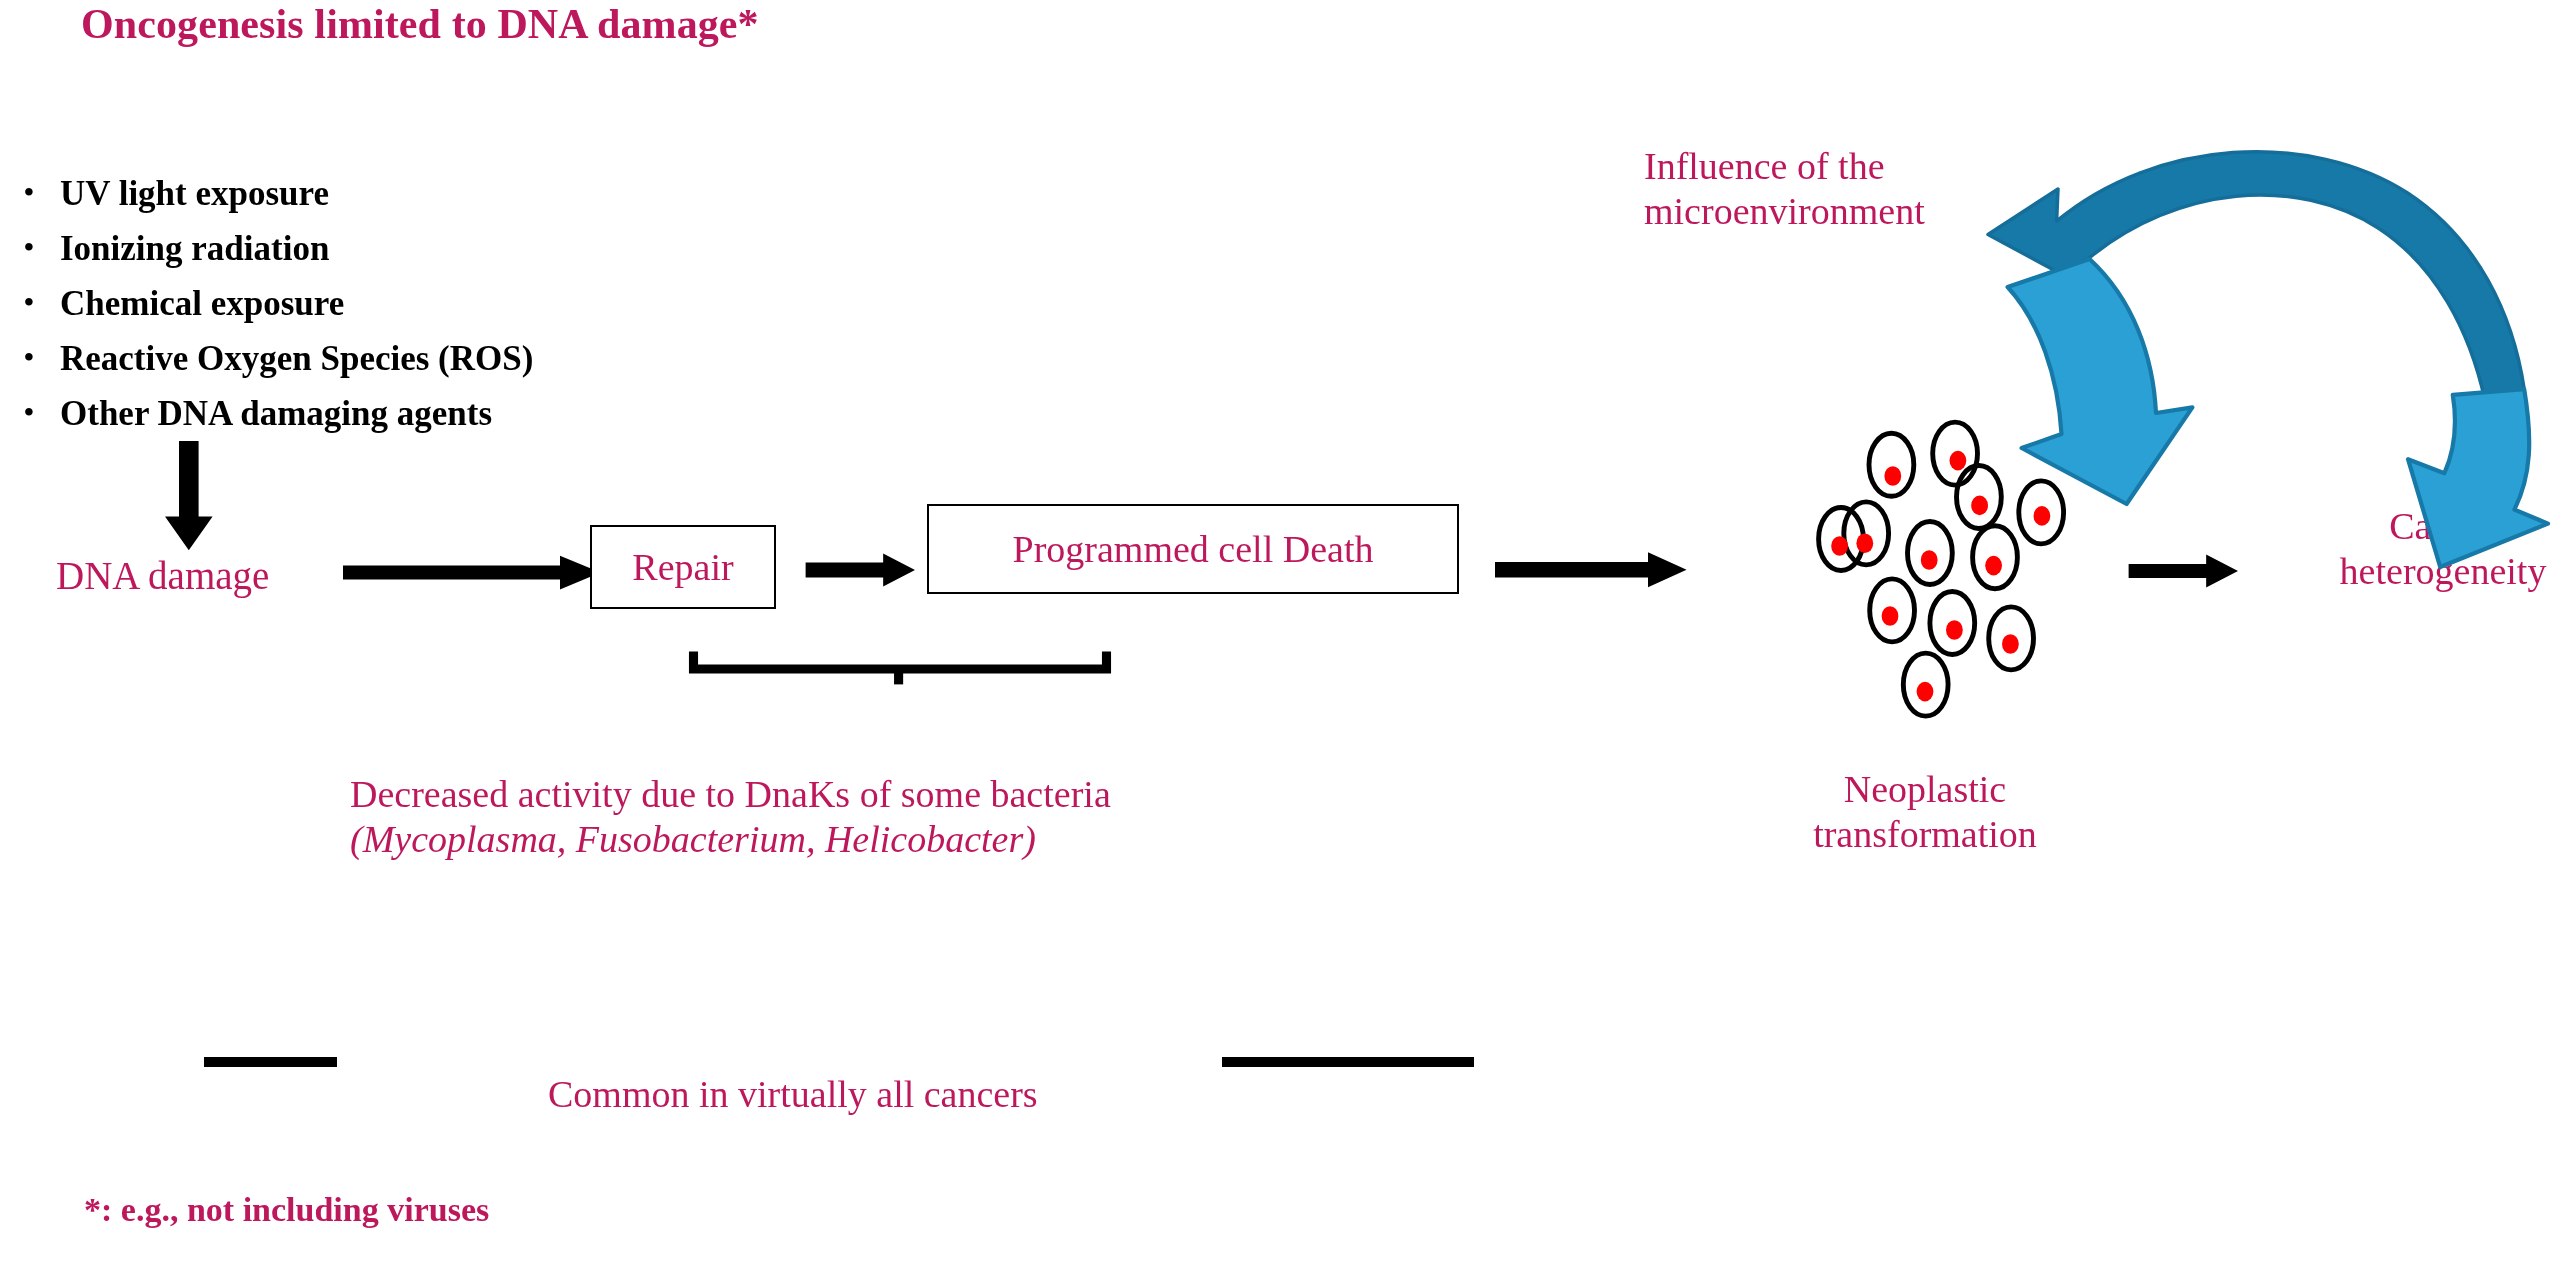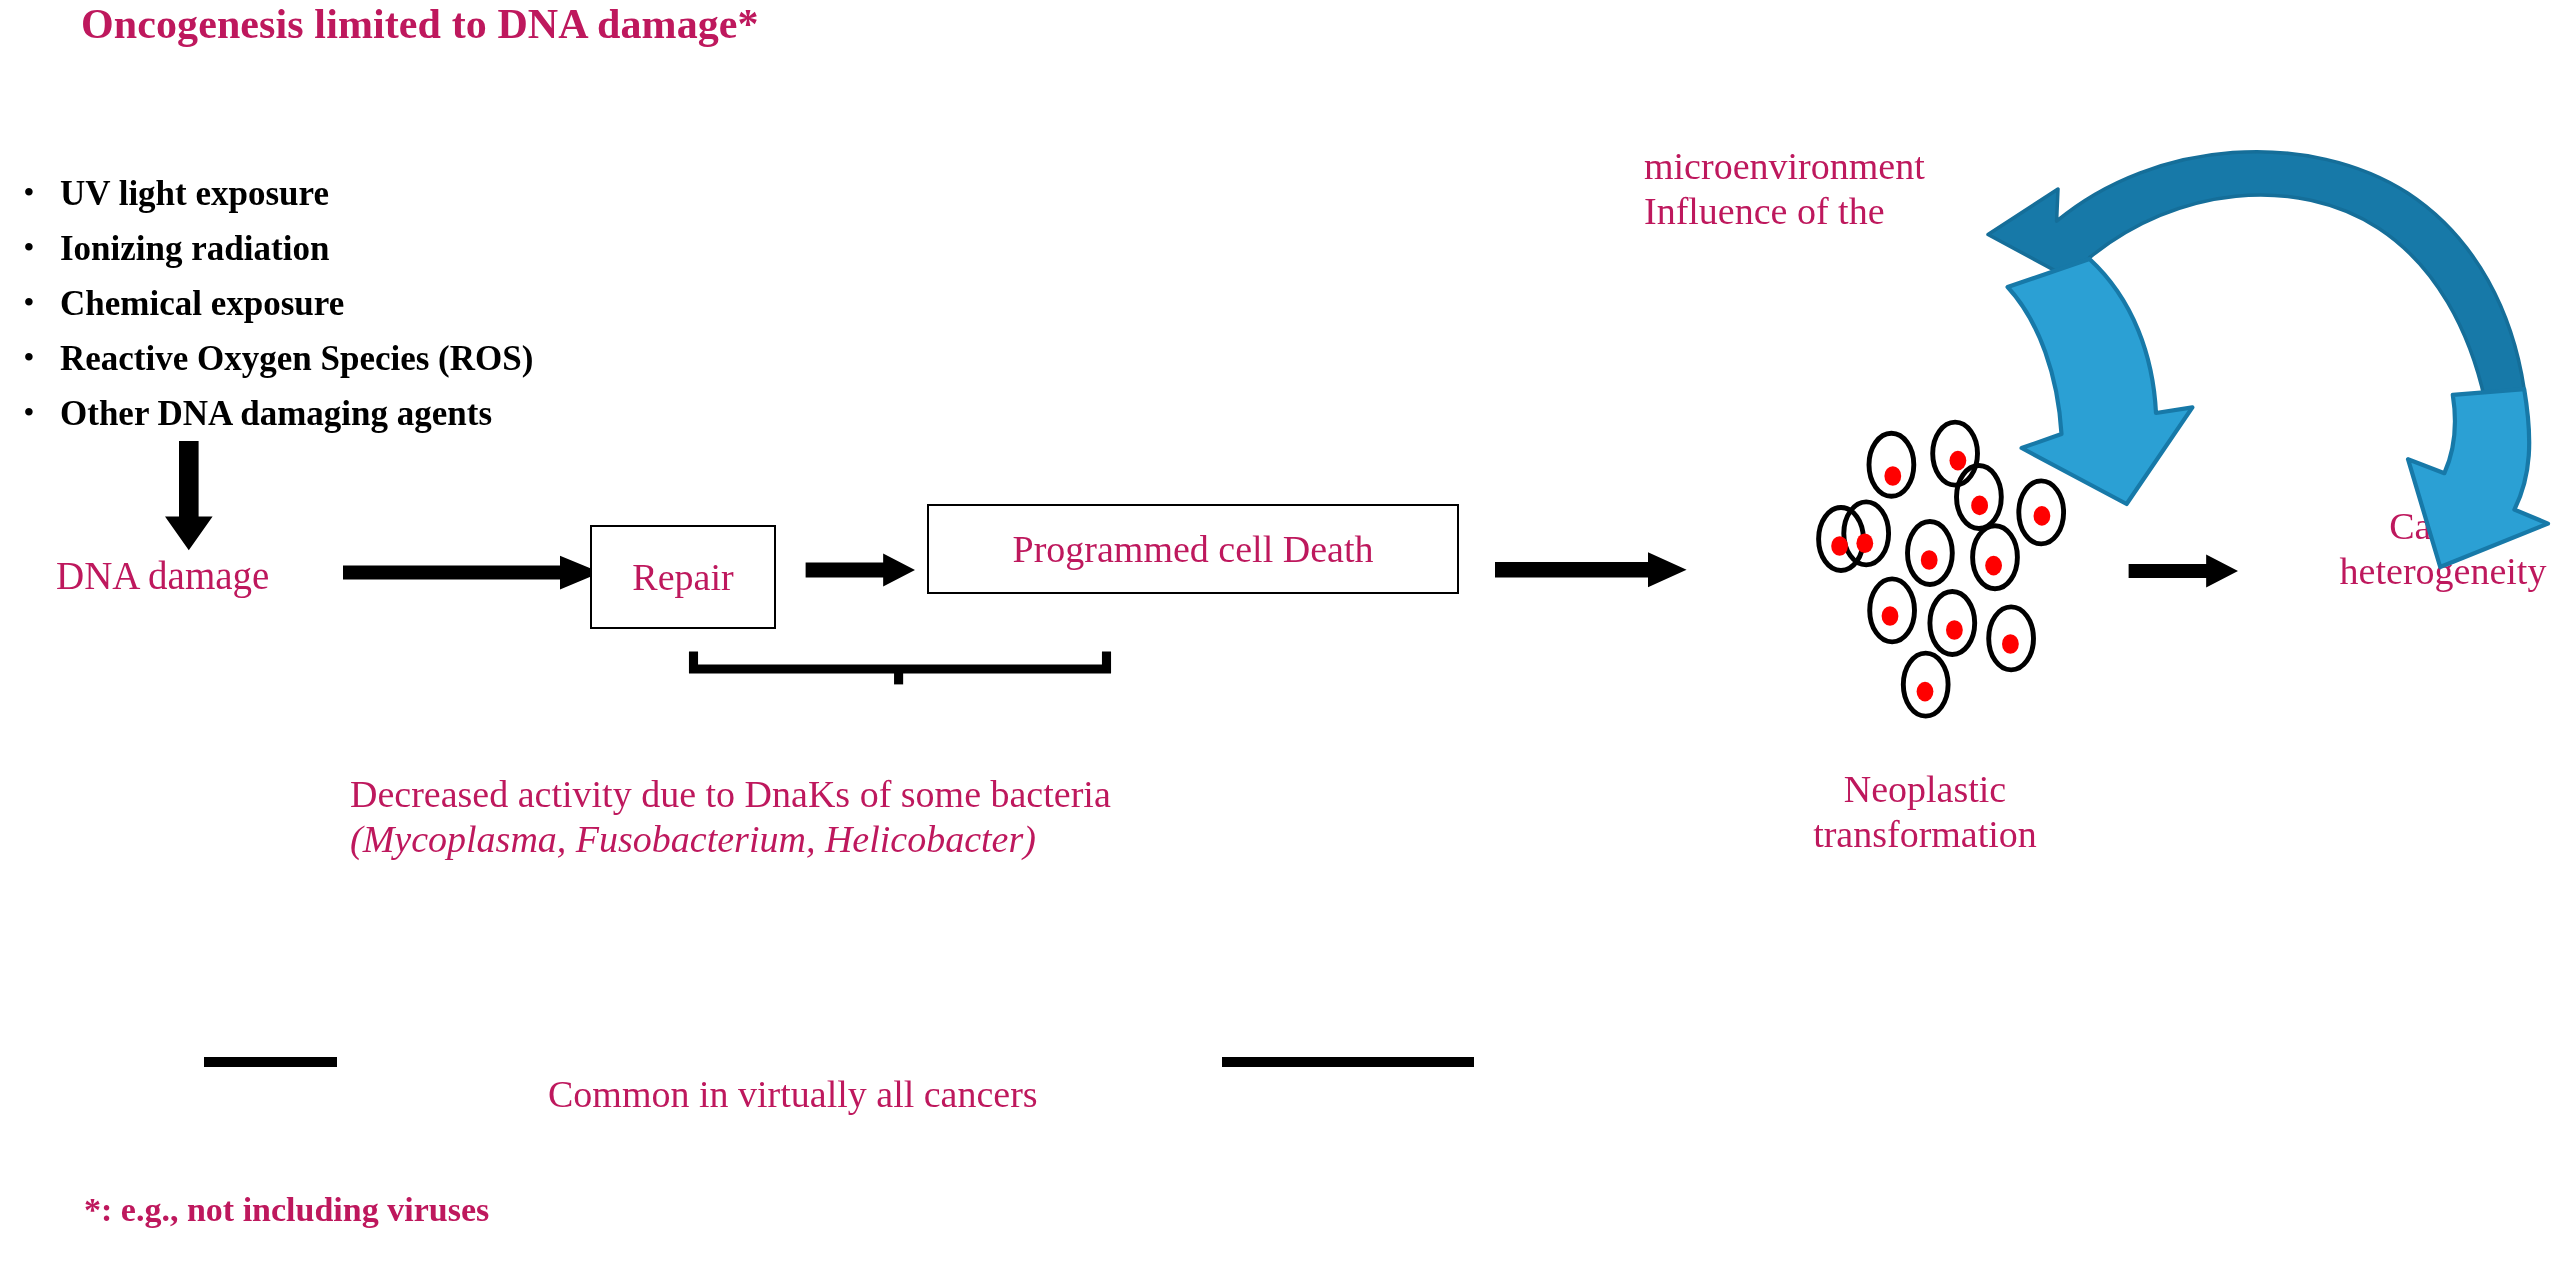--- a/index.html
+++ b/index.html
@@ -71,21 +71,21 @@
   </div>
 
   <div class="abs txt plain" style="left:56px;top:553px;">DNA damage</div>
 
   <div class="abs" style="left:343px;top:553px;">
     <svg width="259" height="42" viewBox="0 0 370 60">
       <polygon points="0,18 310,18 310,4 368,28 310,52 310,38 0,38" fill="#000"></polygon>
     </svg>
   </div>
 
-  <div class="abs nodebox" style="left:590px;top:525px;width:186px;height:104px;">
+  <div class="abs nodebox" style="left:590px;top:525px;width:186px;height:84px;">
     <span class="txt boxtext">Repair</span>
   </div>
 
   <div class="abs" style="left:805px;top:552px;">
     <svg width="112" height="36" viewBox="0 0 160 52">
       <polygon points="0,15 112,15 112,2 158,26 112,50 112,37 0,37" fill="#000"></polygon>
     </svg>
   </div>
 
   <div class="abs nodebox" style="left:927px;top:504px;width:532px;height:90px;">
@@ -153,22 +153,22 @@
       <polygon points="0,16 112,16 112,2 158,26 112,50 112,36 0,36" fill="#000"></polygon>
     </svg>
   </div>
 
   <div class="abs stagelabel" style="left:2303px;top:504px;width:280px;">
     <div class="txt" style="font-size:38px;">Cancer</div>
     <div class="txt" style="font-size:38px;">heterogeneity</div>
   </div>
 
   <div class="abs sidelabel" style="left:1644px;top:144px;width:434px;">
+    <div class="txt" style="font-size:38px;">Influence of the</div>
     <div class="txt" style="font-size:38px;">microenvironment</div>
-    <div class="txt" style="font-size:38px;">Influence of the</div>
   </div>
 
   <div class="abs" style="left:1946px;top:84px;">
     <svg width="602" height="434" viewBox="0 0 860 620">
 
       <path d="M 60,215 L 160,150 L 158,196
                C 300,78 520,66 660,156
                C 760,222 810,330 826,436
                L 770,452
                C 748,352 700,260 618,206

